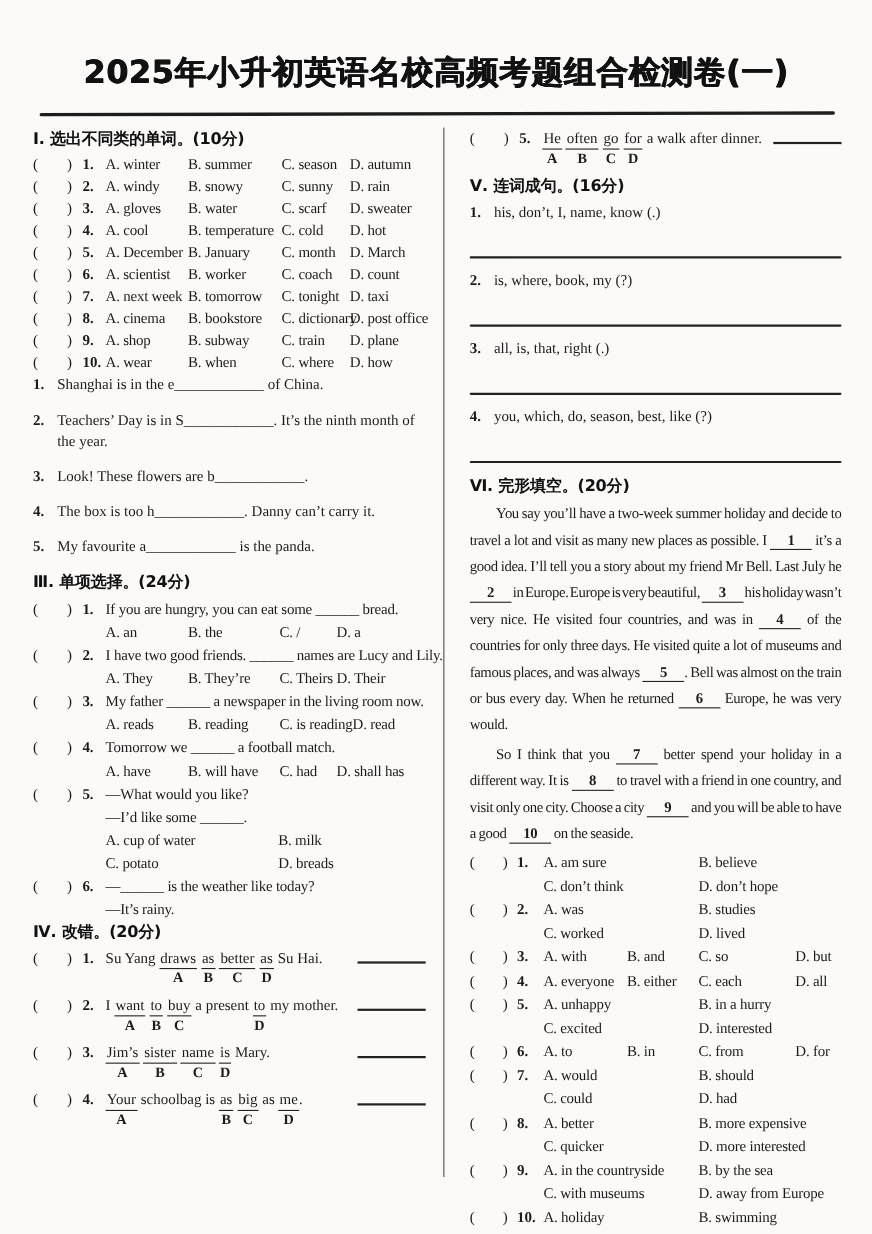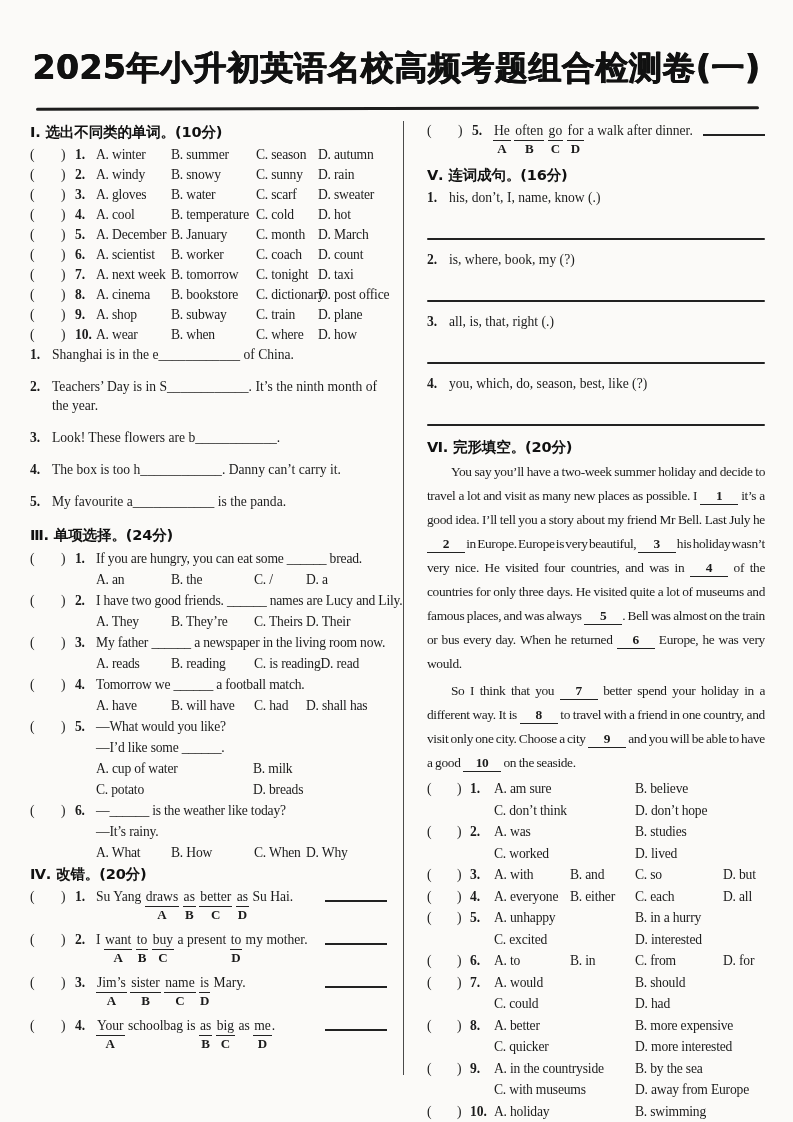--- a/index.html
+++ b/index.html
@@ -4,21 +4,21 @@
 <style>
   html,body{margin:0;padding:0;background:#e8e8e8;}
   .page{
     width:793px;height:1122px;margin:0 auto;position:relative;
     background:#fbfaf8;color:#1b1b1b;overflow:hidden;
     font-family:"Liberation Serif", serif;font-size:13.6px;
   }
   .title{
     text-align:center;padding-top:46px;
     font-family:"DejaVu Sans", sans-serif;font-weight:bold;
-    font-size:33px;letter-spacing:0.5px;color:#111;
+    font-size:29px;letter-spacing:0.5px;color:#111;
     text-shadow:0.6px 0 0 currentColor, -0.3px 0 0 currentColor;
     white-space:nowrap;
   }
   .title-rule{height:3px;background:#1d1d1d;margin:16px 34px 0 36px;transform:skewY(-0.12deg);border-radius:2px;}
   .cols{display:flex;align-items:stretch;padding:11px 28px 0 30px;height:954px;gap:10px;}
   .col-left{width:357px;padding-right:6px;}
   .col-divider{width:1px;background:#4a4a4a;}
   .col-right{flex:1;padding-left:13px;}
   .sec-h{
     font-family:"DejaVu Sans", sans-serif;font-weight:bold;font-size:14.6px;
@@ -259,26 +259,20 @@
           <span class="sp">C. potato</span>
           <span class="sp">D. breads</span>
         </div>
         <div class="s3-qrow">
           <span class="p-open">(</span>
           <span class="p-close">)</span>
           <span class="q-num">6.</span>
           <span>—______ is the weather like today?</span>
         </div>
         <div class="s3-line2">—It’s rainy.</div>
-        <div class="opt-row">
-          <span class="sp">A. What</span>
-          <span class="sp">B. How</span>
-          <span class="sp">C. When</span>
-          <span class="sp">D. Why</span>
-        </div>
         <div class="sec-h">Ⅳ. 改错。(20分)</div>
         <div class="fix-row">
           <span class="p-open">(</span>
           <span class="p-close">)</span>
           <span class="q-num">1.</span>
           <span class="fix-text">Su Yang <span class="uw">draws<span class="uw-l">A</span></span> <span class="uw">as<span class="uw-l">B</span></span> <span class="uw">better<span class="uw-l">C</span></span> <span class="uw">as<span class="uw-l">D</span></span> Su Hai.</span>
           <span class="fix-blank"></span>
         </div>
         <div class="fix-row">
           <span class="p-open">(</span>

